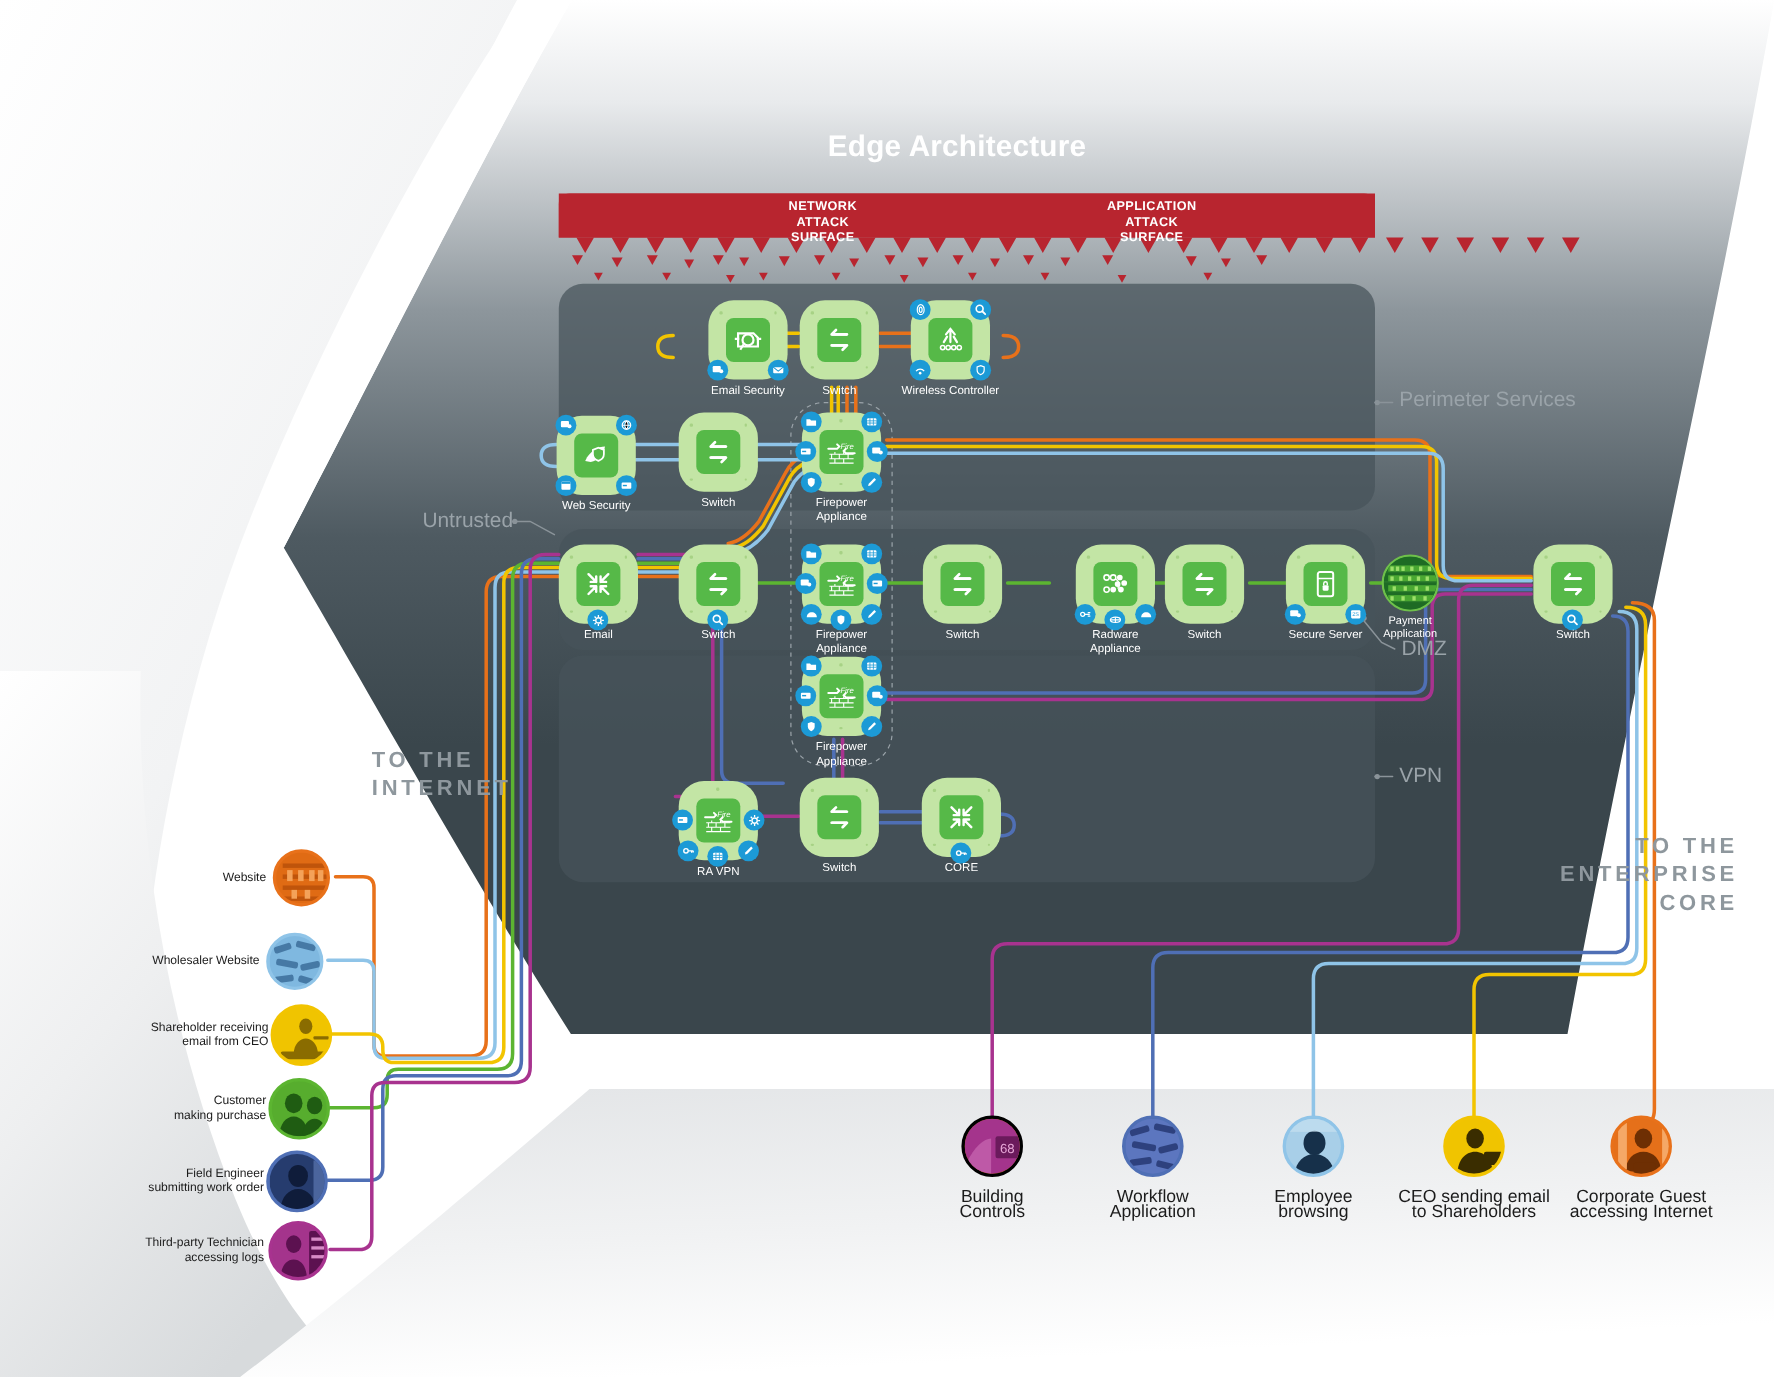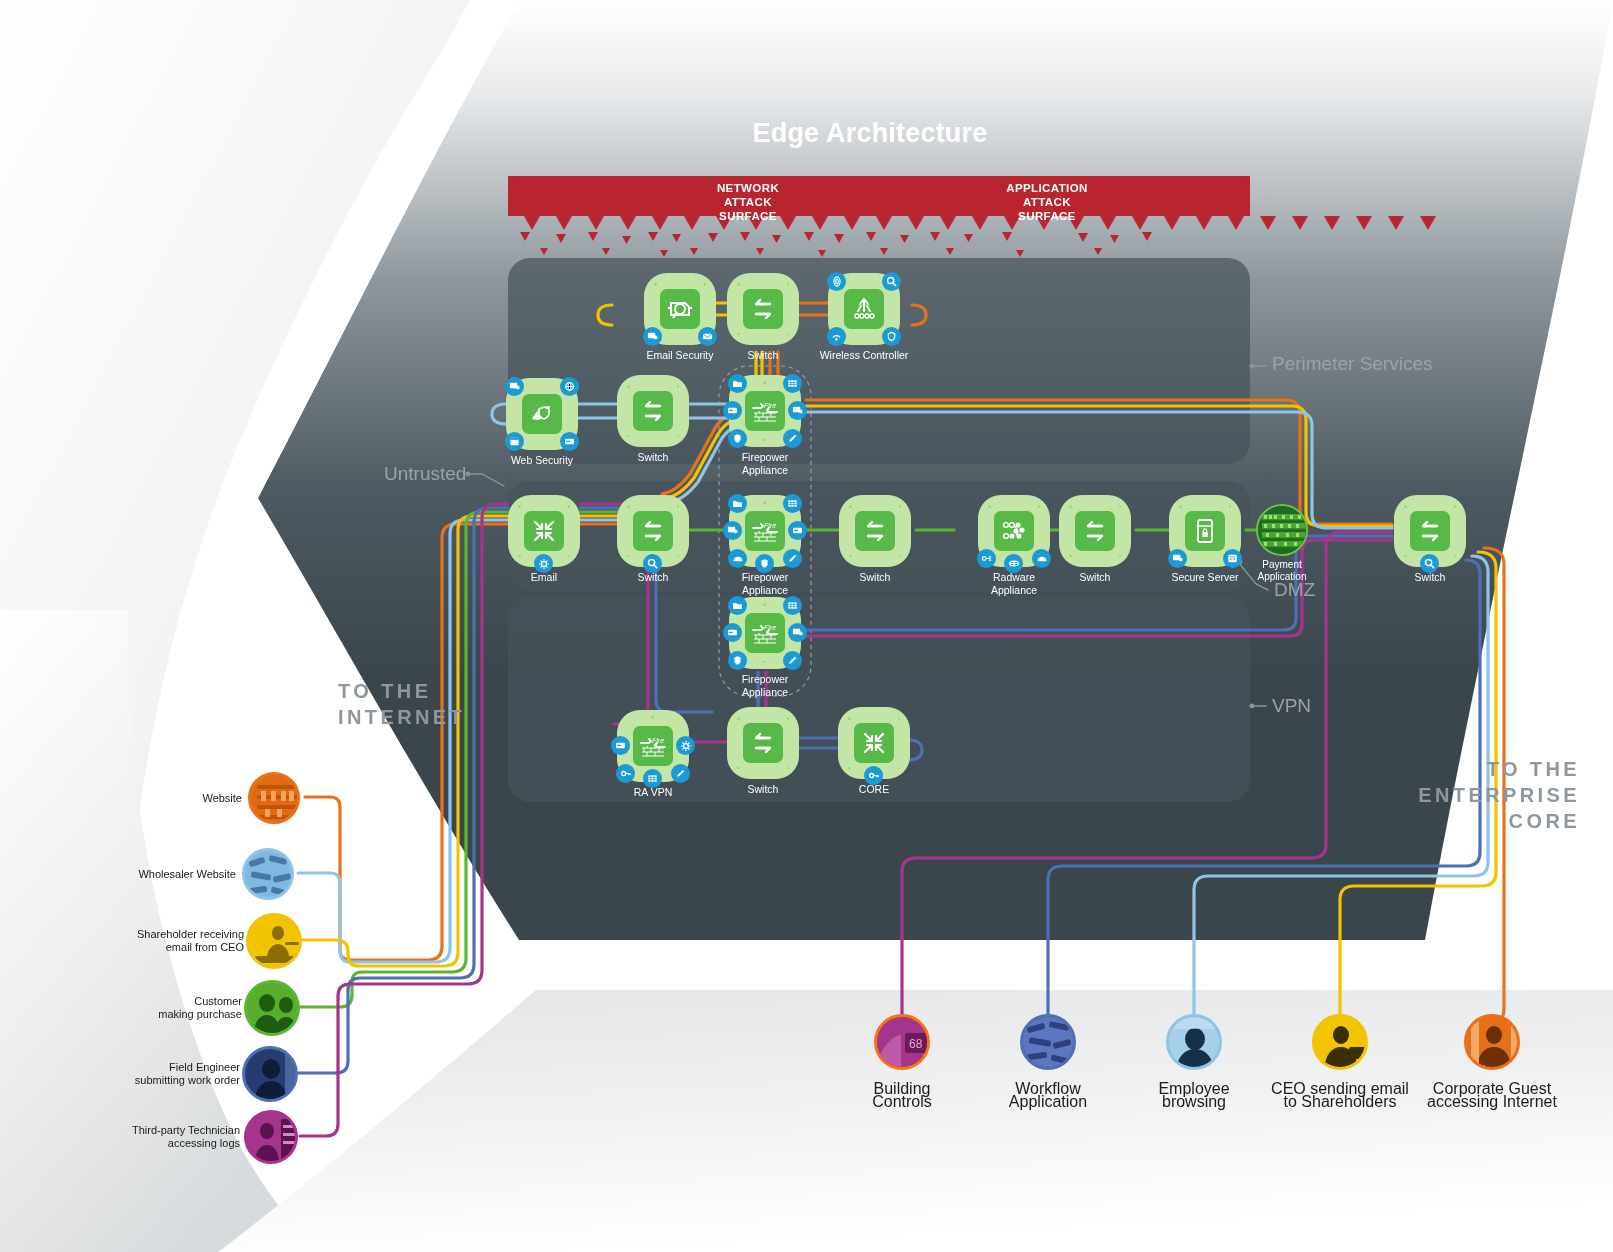--- a/index.html
+++ b/index.html
@@ -1023,21 +1023,21 @@
               <rect x="36" y="20" width="12" height="3"></rect>
               <rect x="36" y="28" width="12" height="3"></rect>
             </g>
           </svg>
     </div>
     <div class="lblL">Third-party Technician
 accessing logs</div>
   </div>
 
   <div class="persona" style="left:874px;top:1014px;">
-    <div class="ring" style="width:56px;height:56px;border:3px solid #f97316;background:#a16207;">
+    <div class="ring" style="width:56px;height:56px;border:3px solid #000000;background:#a16207;">
       <svg width="56" height="56" viewBox="0 0 56 56">
             <rect width="56" height="56" fill="#a4348c"></rect>
             <g fill="#6b1a5c">
               <rect x="28" y="16" width="22" height="20" rx="2"></rect>
             </g>
             <g fill="#e7a8d8">
               <text x="32" y="31" font-size="12" font-family="sans-serif">68</text>
             </g>
             <path d="M2 40c6-14 16-22 22-22v34H2z" fill="#c463ae" opacity=".8"></path>
           </svg>

